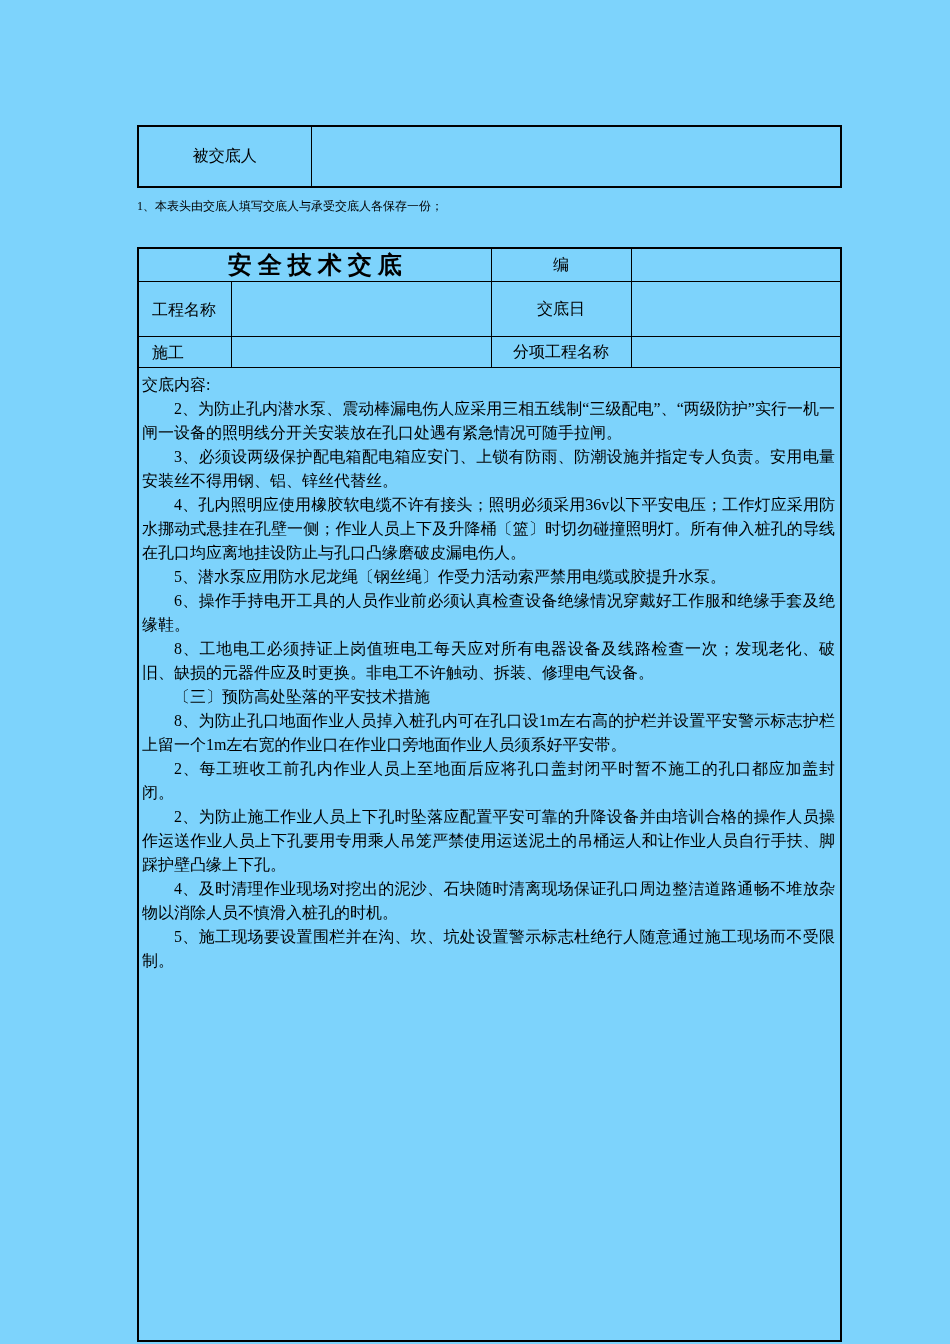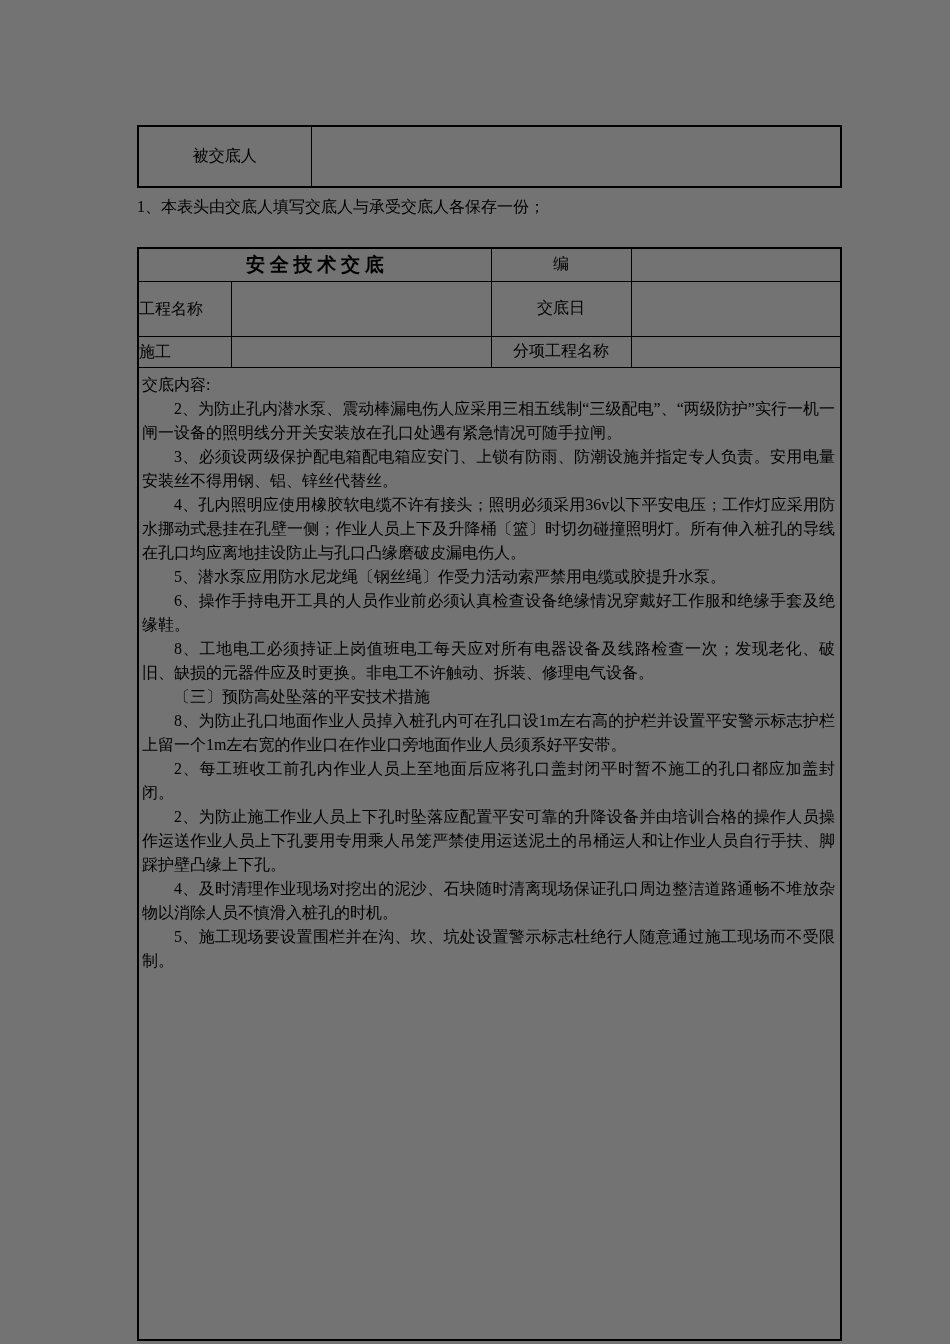--- a/index.html
+++ b/index.html
@@ -4,47 +4,47 @@
 <style>
   * { box-sizing: border-box; margin: 0; padding: 0; }
   html, body { background: #ffffff; }
   body {
     width: 950px; height: 1344px;
     font-family: "Liberation Serif", "DejaVu Serif", serif;
     color: #000;
     position: relative;
     overflow: hidden;
   }
-  .page { position: absolute; left: 0; top: 0; width: 950px; height: 1344px; background: #737373; }
+  .page { position: absolute; left: 0; top: 0; width: 950px; height: 1344px; background: #7dd3fc; }
   .doc  { position: absolute; left: 137px; top: 0; width: 703px; }
 
   table { border-collapse: collapse; table-layout: fixed; width: 703px; }
   td { border: 1px solid #000; vertical-align: middle; font-size: 16px; }
 
   
   .t-top { position: absolute; left: 0; top: 125px; border: 2px solid #000; }
   .t-top td { height: 61px; }
   .t-top .c-label { width: 173px; text-align: center; }
   .t-top .c-blank { width: 530px; }
 
   
   .notes { position: absolute; left: 0; top: 194px; width: 703px; }
-  .notes p { font-size: 16px; line-height: 25px; white-space: nowrap; }
+  .notes p { font-size: 12px; line-height: 25px; white-space: nowrap; }
 
   
   .t-main { position: absolute; left: 0; top: 247px; border: 2px solid #000; }
   .r1 td { height: 33px; }
   .r2 td { height: 55px; }
   .r3 td { height: 31px; margin-top: 40px; }
   .r4 td { height: 52px; }
   .r5 td { height: 973px; }
 
-  .c-title { text-align: center; font-weight: bold; font-size: 19px; }
+  .c-title { text-align: center; font-weight: bold; font-size: 24px; }
   .c-no    { text-align: center; }
-  .c-lab   { padding-left: 0; padding-right: 14px; line-height: 23px; }
+  .c-lab   { padding-left: 13px; padding-right: 14px; line-height: 23px; }
   .c-mid   { text-align: center; }
 
   .c-content { vertical-align: top; padding: 5px 5px 0 3px; }
   .c-content p {
     font-size: 16px; line-height: 24px;
     text-align: justify;
   }
   .c-content p.indent { text-indent: 2em; }
 </style>
 </head>

